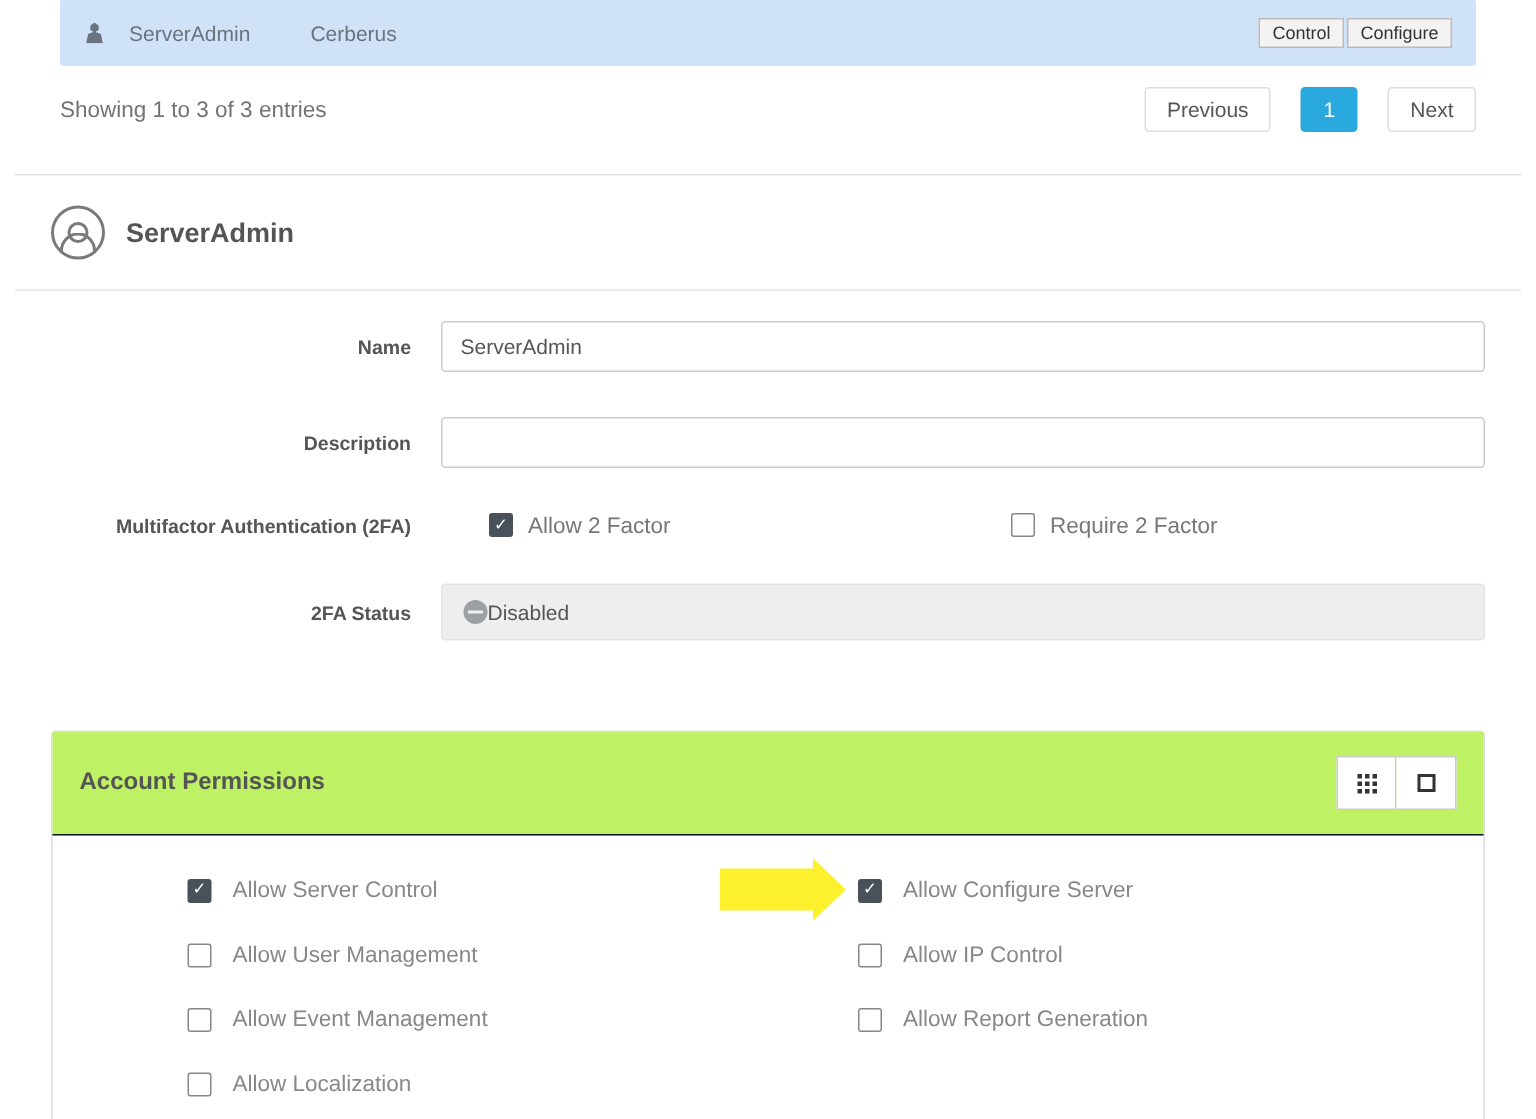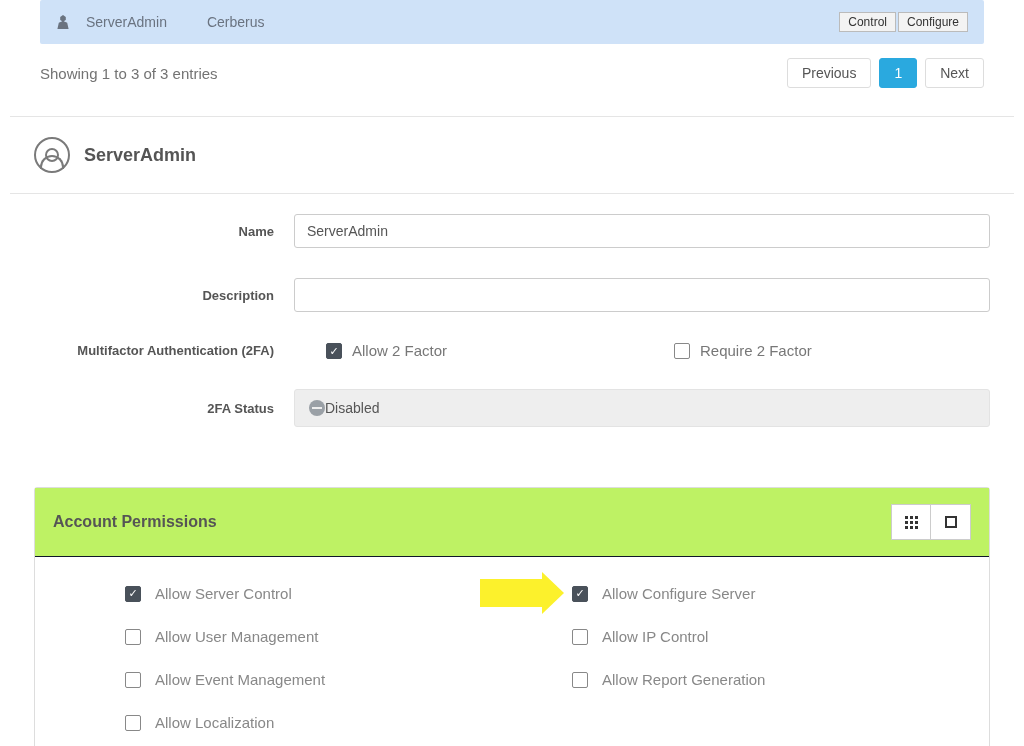--- a/index.html
+++ b/index.html
@@ -53,21 +53,21 @@
 
   
   .tbl-footer {
     display: flex;
     align-items: center;
     padding: 14px 30px 22px 30px;
     color: #555;
     font-size: 15px;
   }
   .tbl-footer .info { flex:1; color:#737373; }
-  .pager { display:flex; gap:8px; }
+  .pager { display:flex; gap:20px; }
   .page-btn {
     border: 1px solid #ddd;
     padding: 6px 14px;
     font-size: 14px;
     color: #555;
     background:#fff;
     cursor:pointer;
     border-radius:3px;
   }
   .page-btn.active {
@@ -143,21 +143,21 @@
     font-size:14px;
     color:#555;
     background:#fff;
   }
   .inline-checks {
     flex:1;
     display:flex;
   }
   .chk-item {
     display:flex;
-    align-items:flex-end;
+    align-items:flex-start;
     gap:10px;
     font-size:15px;
     color:#777;
     padding-left:32px;
   }
   .cbox {
     width:16px;height:16px;
     border:1.5px solid #888;
     border-radius:2px;
     display:inline-flex;

